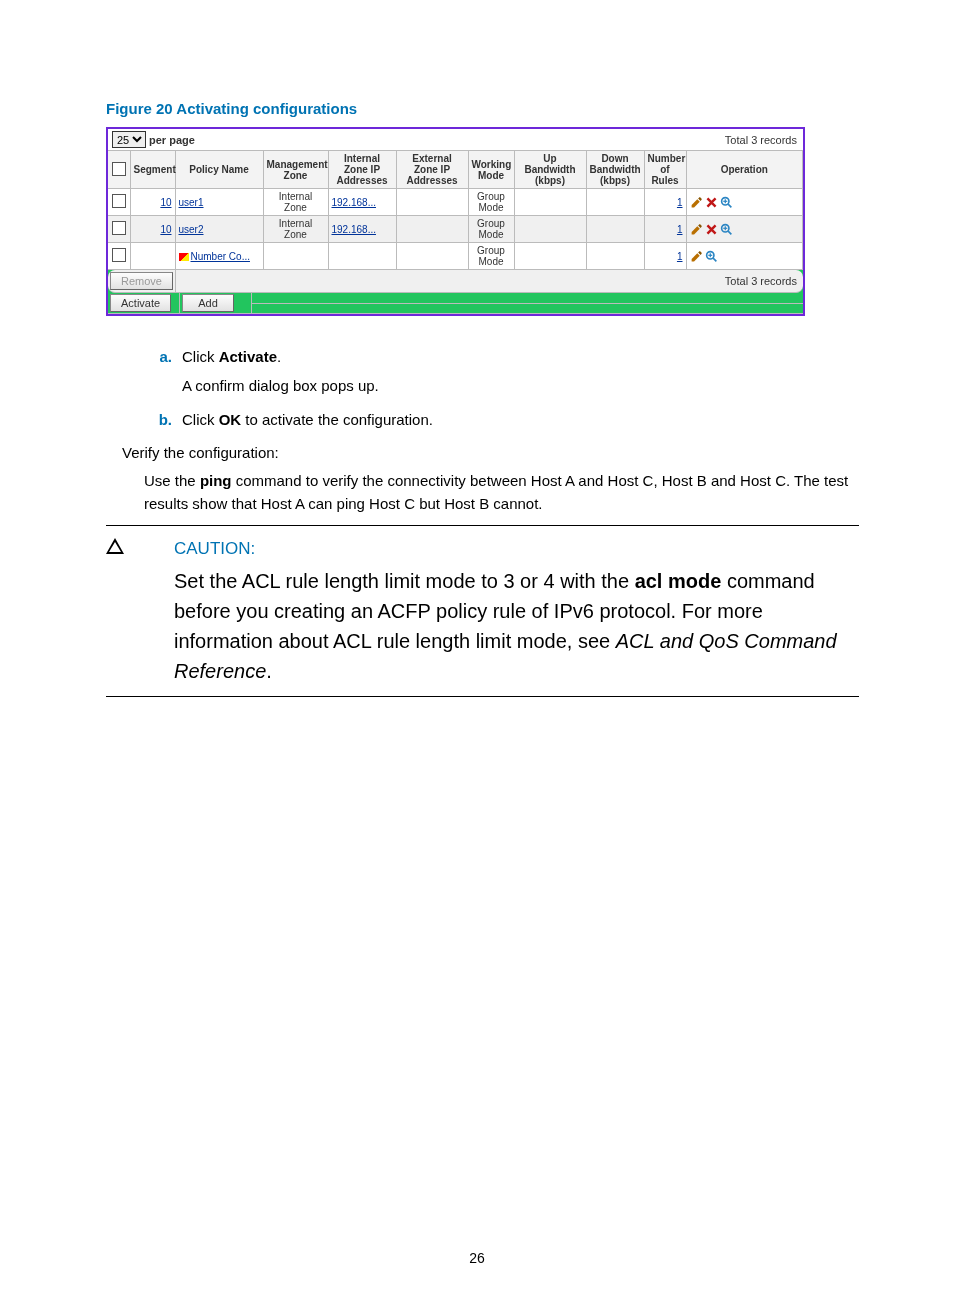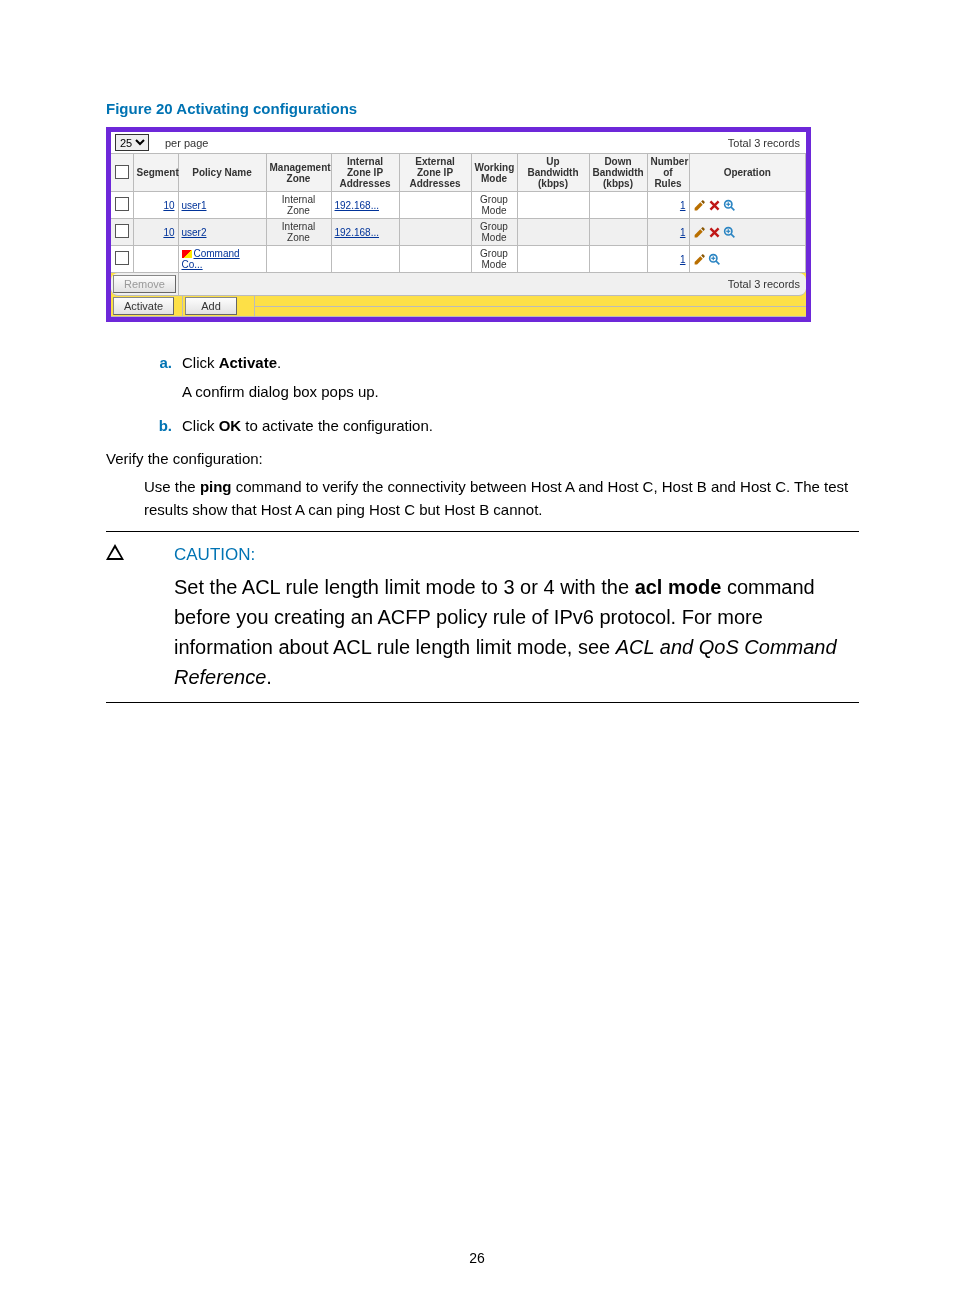--- a/index.html
+++ b/index.html
@@ -17,43 +17,43 @@
     position: relative;
   }
   .figure-title {
     color: #0073b3;
     font-weight: bold;
     font-size: 15px;
     margin-bottom: 10px;
   }
   
   .shot {
-    border: 5px solid #6d28d9;
+    border: 2px solid #6d28d9;
     width: 695px;
     font-size: 11px;
     color: #333;
     font-family: Tahoma, Arial, sans-serif;
-    background: #fde047;
+    background: #22c55e;
   }
   .shot-top, .shot-total-row, .shot-btn-row {
     display: flex;
     align-items: center;
     border-bottom: 1px solid #bbb;
   }
   .shot-top {
     background: #fff;
     padding: 2px 4px;
   }
   .per-sel {
     width: 34px;
     height: 17px;
     border: 1px solid #333;
     font-size: 11px;
   }
-  .per-label { margin-left: 16px; }
+  .per-label { margin-left: 3px; font-weight: bold; }
   .top-total { margin-left: auto; margin-right: 2px; }
   table.grid {
     border-collapse: collapse;
     width: 100%;
     table-layout: fixed;
   }
   table.grid th, table.grid td {
     border-right: 1px solid #bbb;
     border-bottom: 1px solid #bbb;
     font-size: 10px;
@@ -150,21 +150,21 @@
     font-weight: bold;
     width: 28px;
     flex: 0 0 28px;
     text-align: right;
     margin-right: 10px;
   }
   .ol-body { flex: 1; }
   .indent-1 { margin-left: 38px; }
   .para { margin: 6px 0; }
   .bold { font-weight: bold; }
-  .verify { margin-top: 10px; margin-left: 0; }
+  .verify { margin-top: 10px; margin-left: 16px; }
   .verify-body { margin-left: 38px; margin-top: 4px; }
   hr.rule { border: none; border-top: 1px solid #000; margin: 10px 0; }
   .caution-row { display: flex; align-items: flex-start; margin-top: 10px; gap: 40px; }
   .warn-ico { width: 24px; flex: 0 0 24px; margin-right: 4px; margin-top: 2px; }
   .warn-tri {
     width: 0; height: 0;
     border-left: 9px solid transparent;
     border-right: 9px solid transparent;
     border-bottom: 16px solid #000;
     position: relative;
@@ -282,21 +282,21 @@
                   </svg></span><span><svg class="ico ico-zoom" viewBox="0 0 16 16">
                     <circle cx="6.5" cy="6.5" r="4.5" fill="none" stroke="currentColor" stroke-width="2"></circle>
                     <line x1="10" y1="10" x2="14" y2="14" stroke="currentColor" stroke-width="2"></line>
                     <line x1="6.5" y1="4" x2="6.5" y2="9" stroke="currentColor" stroke-width="1.5"></line>
                     <line x1="4" y1="6.5" x2="9" y2="6.5" stroke="currentColor" stroke-width="1.5"></line>
                   </svg></span></span></td>
           </tr>
           <tr class="odd">
             <td class="center"><span class="chk"></span></td>
             <td class="right"></td>
-            <td><span class="flag"></span><span class="lnk">Command Co...</span></td>
+            <td><span class="flag"></span><span class="lnk">Number Co...</span></td>
             <td class="center"></td>
             <td></td>
             <td></td>
             <td class="center">Group Mode</td>
             <td></td>
             <td></td>
             <td class="right"><span class="lnk">1</span></td>
             <td><span class="op-icons"><span><svg class="ico ico-edit" viewBox="0 0 16 16">
                     <path fill="currentColor" d="M2 11l7-7 3 3-7 7H2v-3z"></path>
                     <path fill="#885500" d="M10 3l1-1c.5-.5 1.5-.5 2 0l1 1c.5.5.5 1.5 0 2l-1 1-3-3z"></path>

